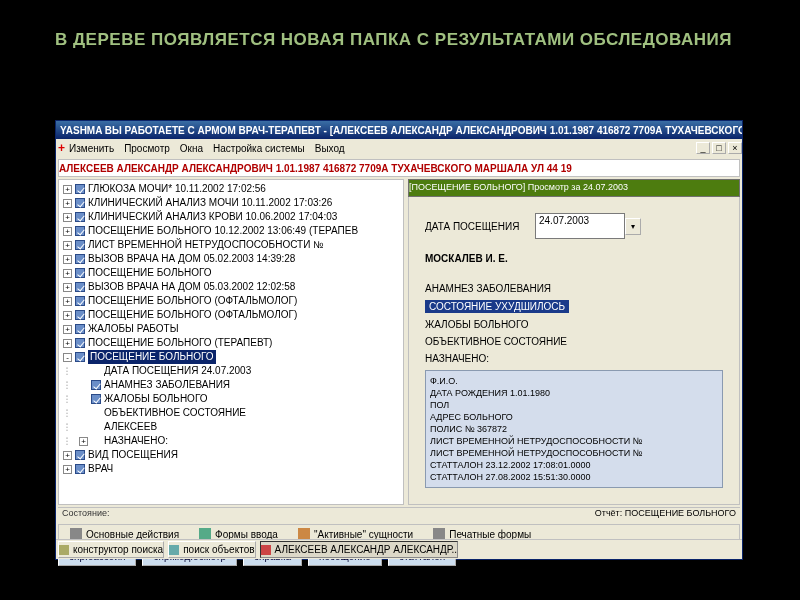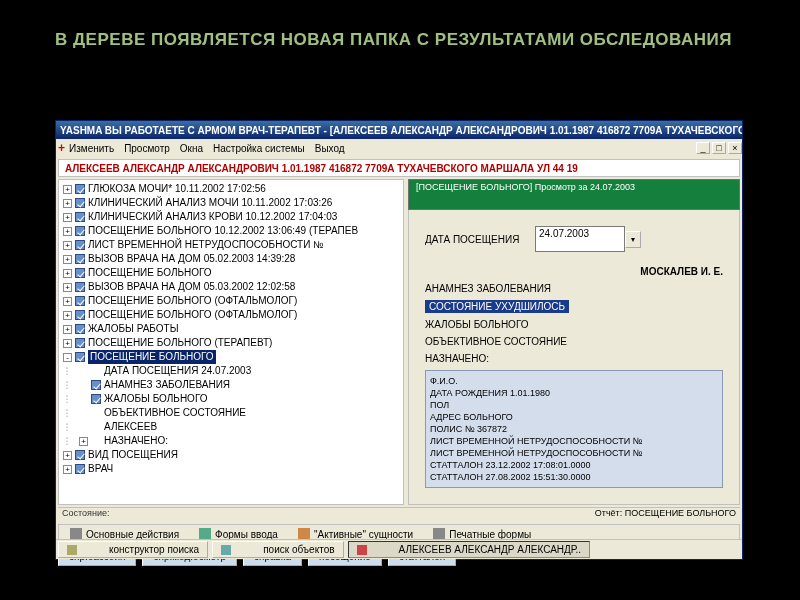--- a/index.html
+++ b/index.html
@@ -5,55 +5,55 @@
   * { box-sizing: border-box; margin: 0; padding: 0; }
   body { width: 800px; height: 600px; background: #000; font-family: Tahoma, Arial, sans-serif; overflow: hidden; }
   .slide-title { color: #a0c080; font-size: 17px; font-weight: bold; padding: 30px 55px 10px; letter-spacing: 0.5px; }
   .app-window { position: absolute; left: 55px; top: 120px; width: 688px; height: 440px; background: #ece9d8; border: 1px solid #0a246a; box-shadow: 0 0 2px rgba(0,0,0,.4); }
   .titlebar { height: 18px; background: linear-gradient(#3a6ea5,#0a246a); color: #fff; font-size: 10px; font-weight: bold; padding: 2px 4px; display: flex; align-items: center; overflow: hidden; white-space: nowrap; }
   .menubar { height: 18px; background: #ece9d8; font-size: 10px; display: flex; align-items: center; padding-left: 2px; }
   .menubar .plus { color: #d00; font-weight: bold; margin-right: 4px; font-size: 12px; }
   .menubar span.item { margin-right: 10px; cursor: default; }
   .win-btns { margin-left: auto; display: flex; }
   .win-btns div { width: 14px; height: 12px; background: #ece9d8; color:#000; margin-left: 2px; font-size: 9px; text-align: center; line-height: 10px; border: 1px outset #fff; }
-  .patient-bar { height: 18px; color: #b00000; font-size: 10px; font-weight: bold; padding: 3px 6px; border: 1px solid #c0c0c0; margin: 2px; background: #fff; }
+  .patient-bar { height: 18px; color: #b00000; font-size: 10px; font-weight: bold; padding: 3px 0; border: 1px solid #c0c0c0; margin: 2px; background: #fff; }
   .workspace { display: flex; height: 326px; margin: 0 2px; }
   .tree-panel { width: 346px; background: #fff; border: 1px solid #c0c0c0; overflow: hidden; font-size: 10px; line-height: 14px; padding-top: 2px; }
   .tree-row { display: flex; align-items: center; height: 14px; white-space: nowrap; }
   .toggle { width: 9px; height: 9px; border: 1px solid #888; font-size: 8px; line-height: 7px; text-align: center; margin-left: 4px; margin-right: 3px; color: #000; background: #fff; }
   .toggle.blank { border: none; background: transparent; }
   .line-spacer { width: 16px; text-align: center; color: #888; font-size: 9px; }
   .node-icon { width: 10px; height: 10px; background: #6a8ec8; border: 1px solid #2a4a88; margin-right: 3px; position: relative; }
   .node-icon::after { content:""; position:absolute; left:3px; top:1px; width:3px; height:6px; border-right:1px solid #fff; border-bottom:1px solid #fff; transform:rotate(40deg); }
   .node-icon.none { background: transparent; border: none; }
   .node-icon.none::after { display:none; }
   .tree-label { color: #000; }
   .tree-label.sel { background: #0a246a; color: #fff; padding: 0 2px; }
   .right-panel { flex: 1; margin-left: 4px; display: flex; flex-direction: column; }
-  .panel-header { height: 32px; background: #15803d; color: #fff; font-size: 9px; padding: 2px 7px; border: 1px solid #707070; }
+  .panel-header { height: 32px; background: #4d7c0f; color: #fff; font-size: 9px; padding: 2px 0; border: 1px solid #707070; }
   .panel-body { background: #ece9d8; border: 1px solid #c0c0c0; border-top:none; padding: 16px; flex:1; font-size: 10px; display:flex; flex-direction:column; }
   .field-row { display: flex; align-items: center; margin-bottom: 6px; }
   .field-label { width: 110px; }
   .date-input { width: 90px; height: 26px; border: 1px solid #7a7a7a; background: #fff; font-size: 10px; padding: 1px 3px; color: #000; }
   .dd-btn { width: 16px; height: 17px; border: 1px outset #fff; background: #ece9d8; font-size: 8px; text-align: center; line-height: 15px; }
   .detail-block { margin-top: 8px; }
-  .detail-block .hdr { font-weight: bold; margin-bottom: 6px; text-align: right; }
+  .detail-block .hdr { font-weight: bold; margin-bottom: 19px; }
   .detail-line { margin-bottom: 6px; }
   .detail-line.hl { background: #1a3a8a; color: #fff; display: inline-block; padding: 1px 4px; }
   .info-box { margin-top: auto; background: #d4ddec; border: 1px solid #8a9ab0; padding: 4px; font-size: 9px; line-height: 12px; }
   .status-bar { height: 15px; font-size: 9px; display: flex; border-top: 1px solid #c0c0c0; padding: 0 4px; margin: 2px 2px 0; }
   .status-bar .lbl { color:#333; }
   .status-bar .rgt { margin-left: auto; }
   .toolbar-row { height: 20px; display: flex; align-items: center; border: 1px solid #c0c0c0; margin: 2px; background: #ece9d8; font-size: 10px; }
   .tool-btn { display: flex; align-items: center; padding: 1px 8px; height: 18px; border: 1px solid transparent; margin-left: 2px; cursor: default; }
   .tool-btn .ic { width: 12px; height: 12px; margin-right: 4px; background: #888; }
   .lower-btns { display: flex; padding: 2px; }
   .btn3d { height: 18px; font-size: 10px; padding: 2px 10px; background: #cde; border: 1px outset #fff; margin-right: 6px; color: #003; }
   .taskbar { position: absolute; left:0; bottom:0; width:100%; height: 20px; background: #ece9d8; display: flex; align-items: center; font-size: 10px; border-top: 1px solid #c0c0c0; padding: 0 2px; }
-  .task-item { display:flex; align-items:center; padding: 1px 8px; border: 1px outset #fff; margin-right: 4px; height: 17px; gap: 28px; }
+  .task-item { display:flex; align-items:center; padding: 1px 0; border: 1px outset #fff; margin-right: 4px; height: 17px; }
   .task-item .tic { width:10px; height:10px; margin-right:4px; }
   .task-item.active { border: 1px inset #888; background:#dcd8c8; }
 </style>
 </head>
 <body>
 
 <div class="slide-title">В ДЕРЕВЕ ПОЯВЛЯЕТСЯ НОВАЯ ПАПКА С РЕЗУЛЬТАТАМИ ОБСЛЕДОВАНИЯ</div>
 
 <div class="app-window">
   <div class="titlebar">YASHMA   ВЫ РАБОТАЕТЕ С АРМОМ ВРАЧ-ТЕРАПЕВТ - [АЛЕКСЕЕВ АЛЕКСАНДР АЛЕКСАНДРОВИЧ 1.01.1987 416872 7709А ТУХАЧЕВСКОГО М...</div>
@@ -82,21 +82,21 @@
           <span class="tree-label">ГЛЮКОЗА МОЧИ* 10.11.2002 17:02:56</span>
         </div>
         <div class="tree-row">
           <span class="toggle">+</span>
           <span class="node-icon"></span>
           <span class="tree-label">КЛИНИЧЕСКИЙ АНАЛИЗ МОЧИ 10.11.2002 17:03:26</span>
         </div>
         <div class="tree-row">
           <span class="toggle">+</span>
           <span class="node-icon"></span>
-          <span class="tree-label">КЛИНИЧЕСКИЙ АНАЛИЗ КРОВИ 10.12.2002 17:04:03</span>
+          <span class="tree-label">КЛИНИЧЕСКИЙ АНАЛИЗ КРОВИ 10.06.2002 17:04:03</span>
         </div>
         <div class="tree-row">
           <span class="toggle">+</span>
           <span class="node-icon"></span>
           <span class="tree-label">ПОСЕЩЕНИЕ БОЛЬНОГО 10.12.2002 13:06:49  (ТЕРАПЕВ</span>
         </div>
         <div class="tree-row">
           <span class="toggle">+</span>
           <span class="node-icon"></span>
           <span class="tree-label">ЛИСТ ВРЕМЕННОЙ НЕТРУДОСПОСОБНОСТИ №</span>

